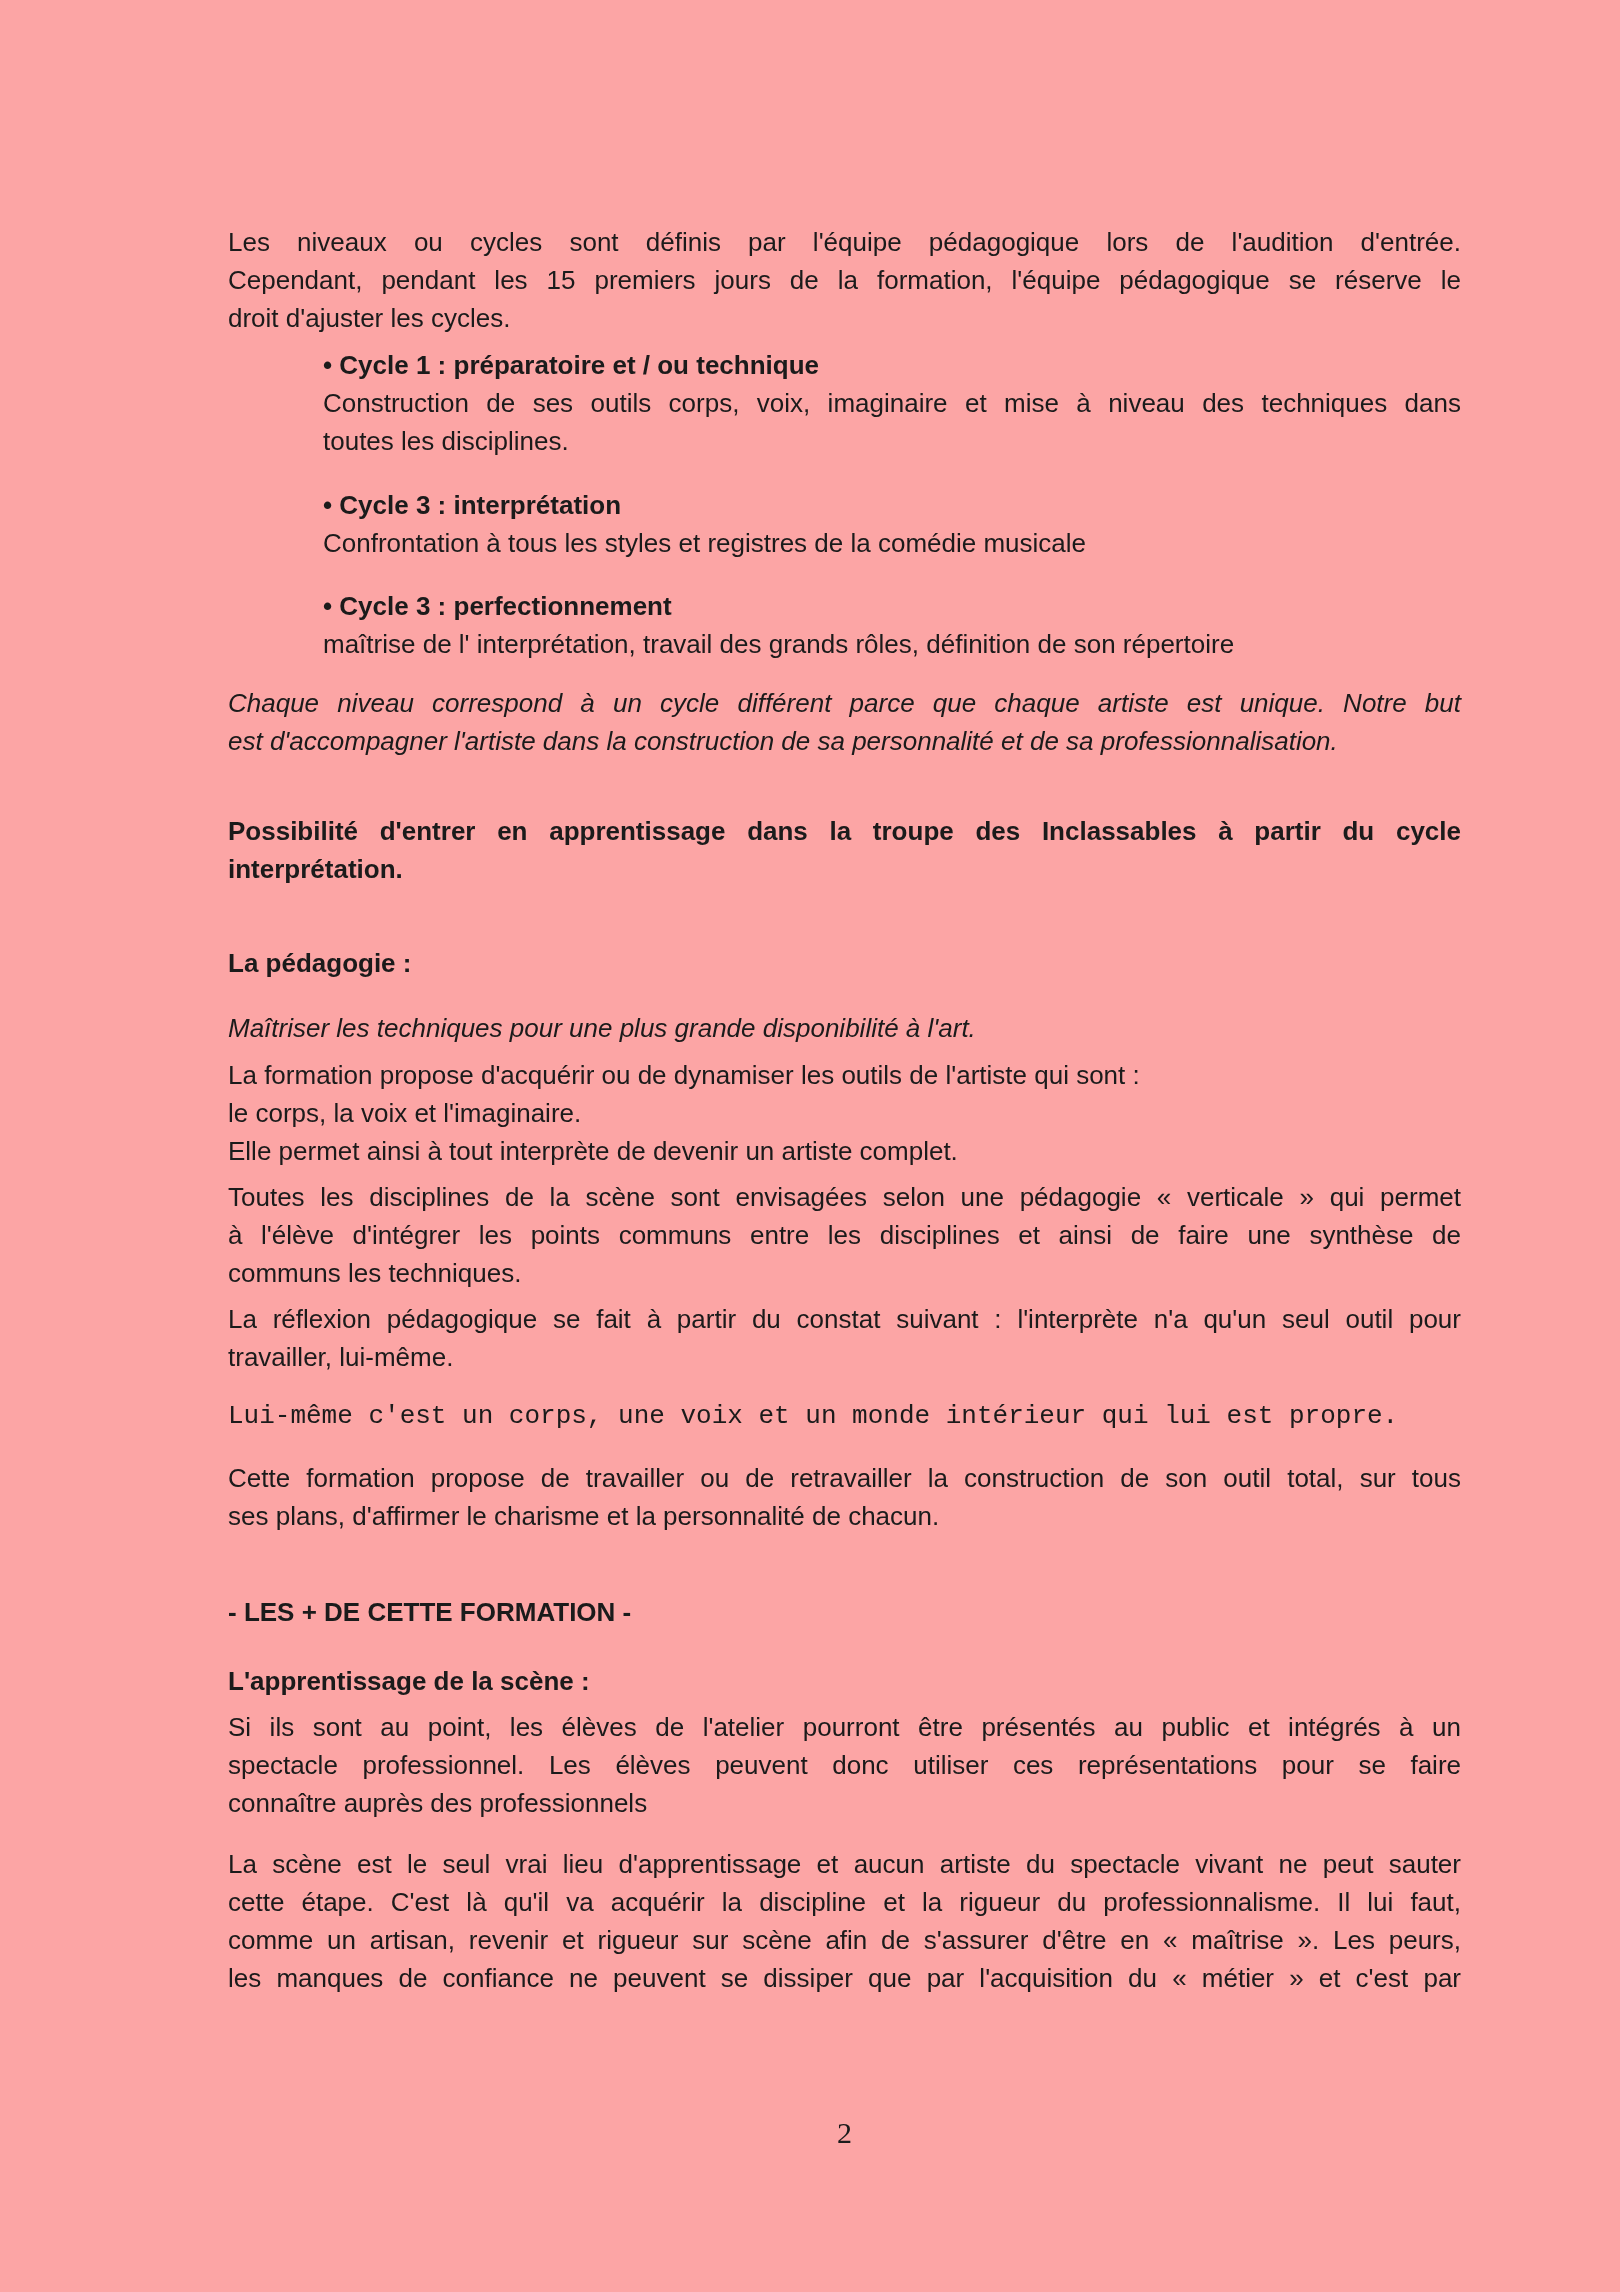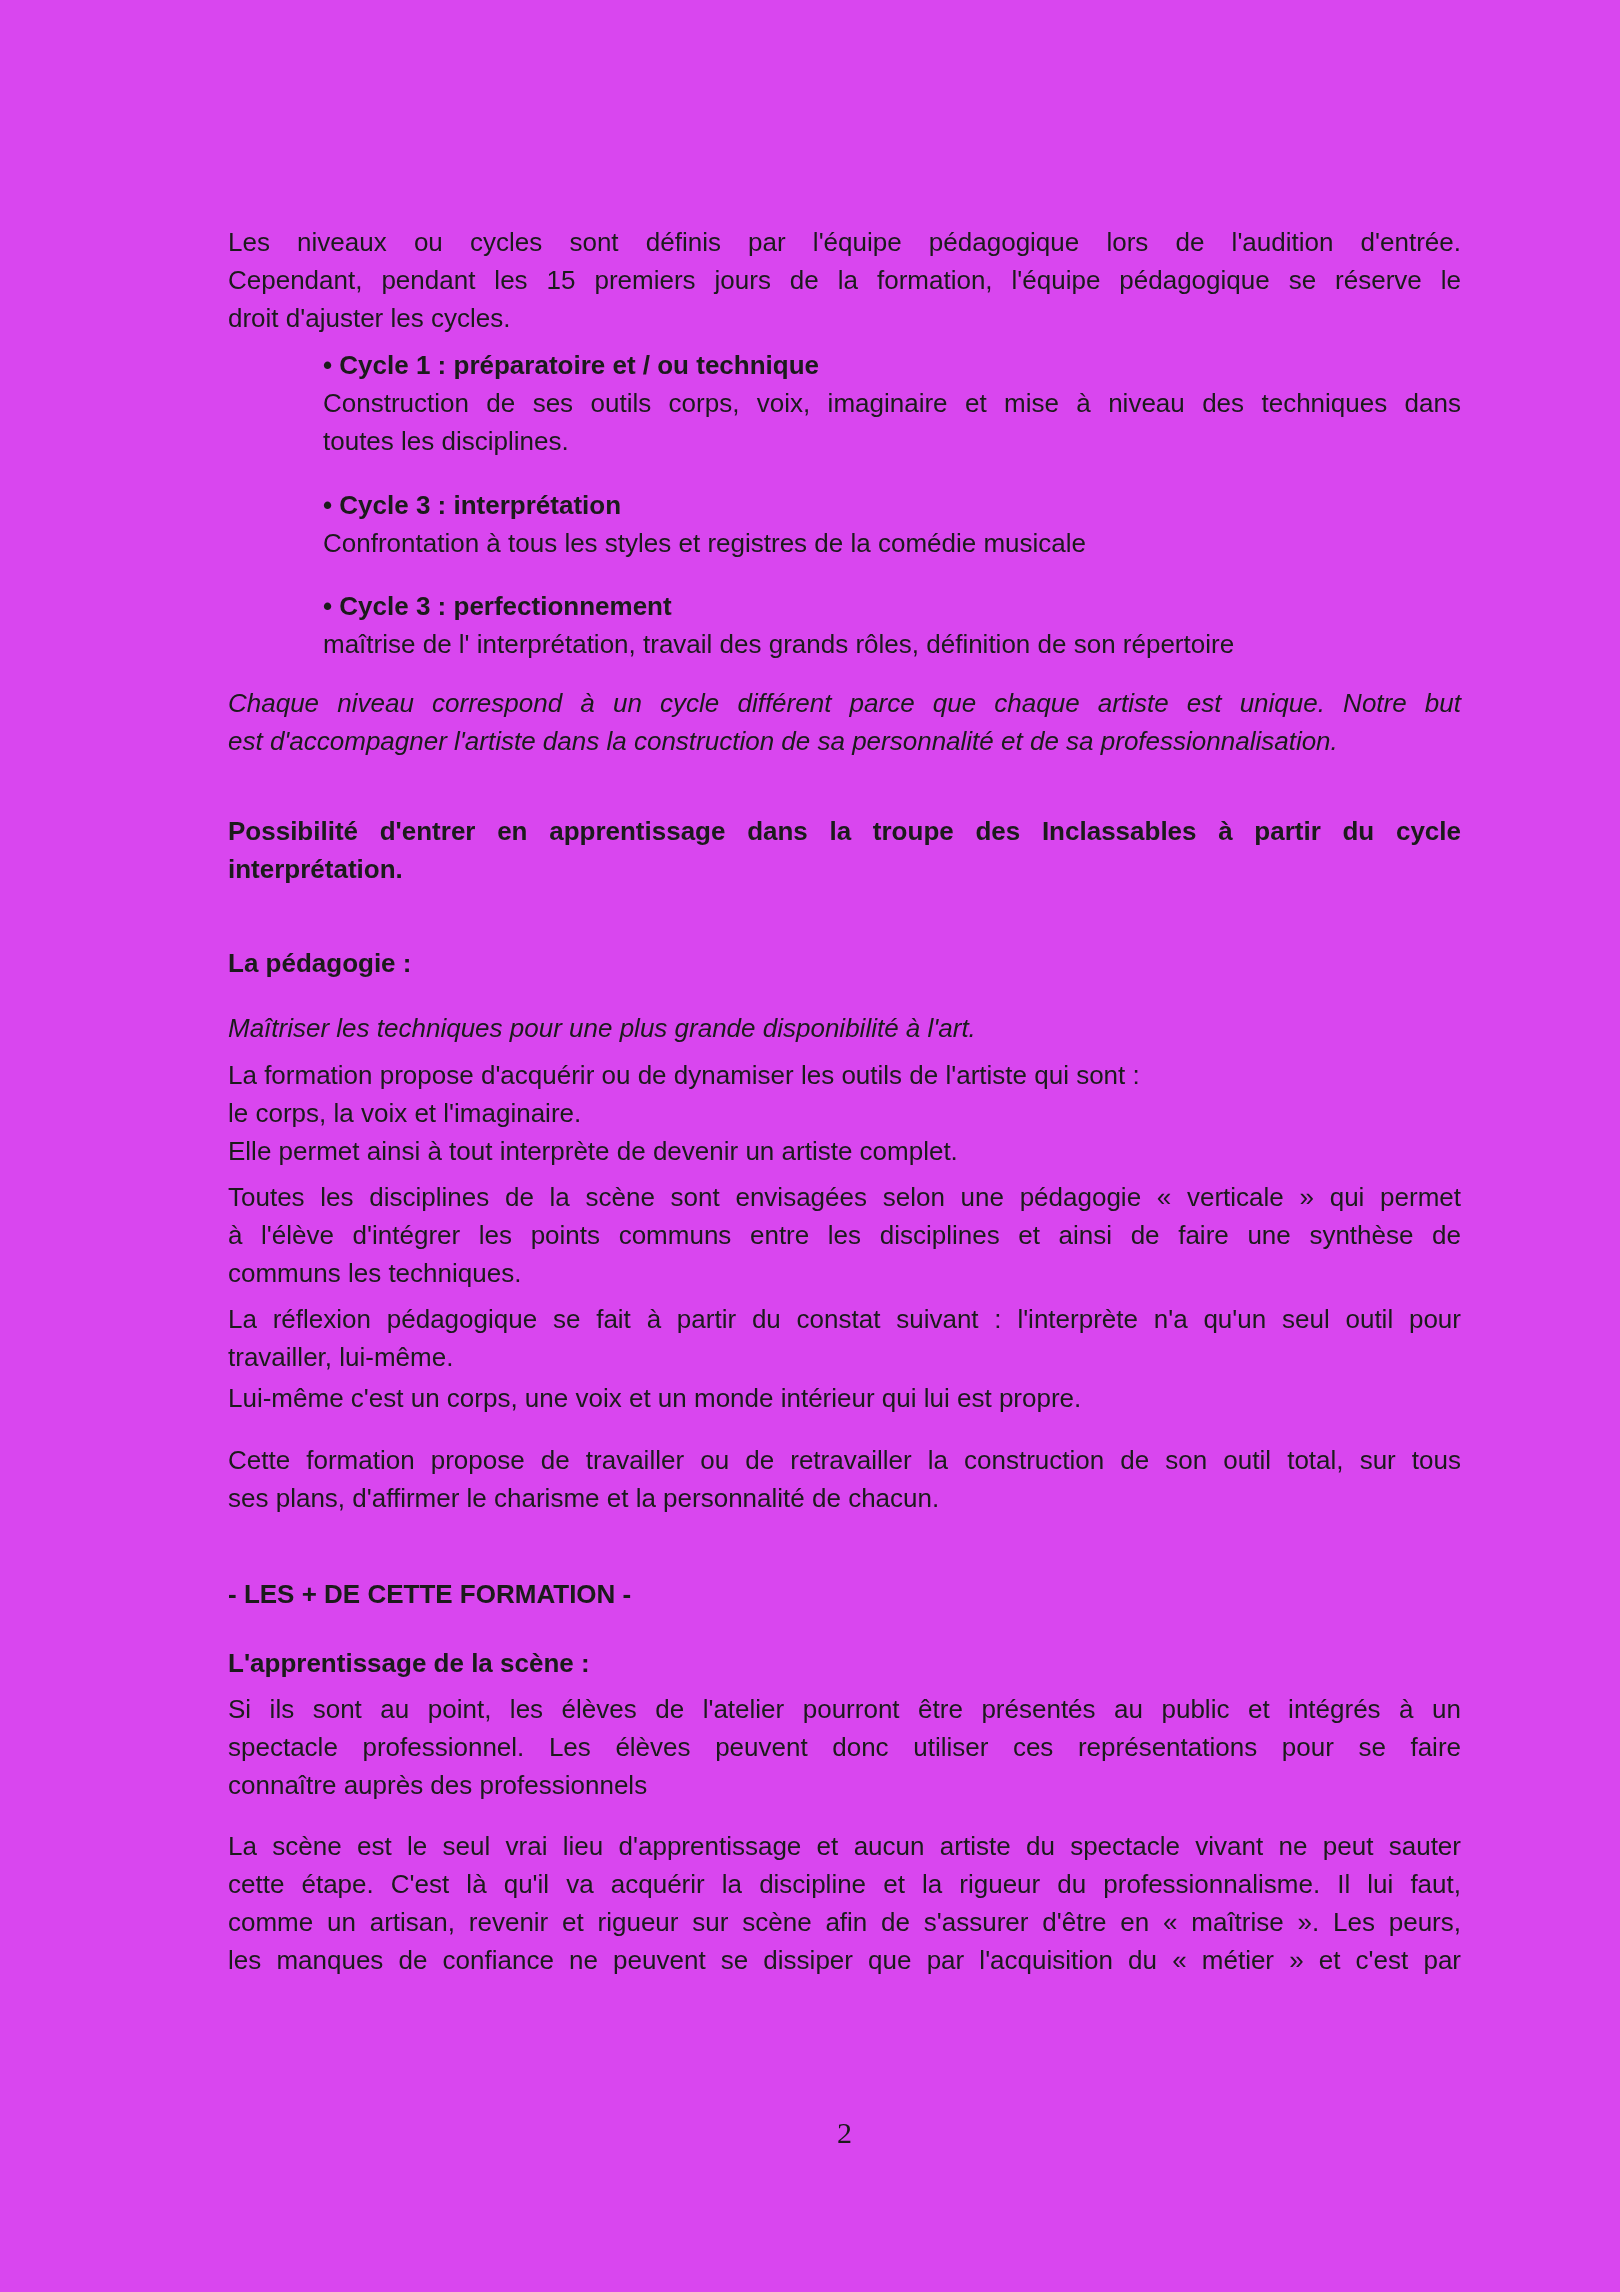--- a/index.html
+++ b/index.html
@@ -4,41 +4,41 @@
 <style>
   html, body {
     margin: 0;
     padding: 0;
     background: #ffffff;
   }
   .page {
     position: relative;
     width: 1620px;
     height: 2293px;
-    background: #d946ef;
+    background: #fca5a5;
     color: #1b1b1b;
     font-family: "Liberation Sans", sans-serif;
     font-size: 26px;
     line-height: 38px;
     overflow: hidden;
   }
   .content {
     position: absolute;
     left: 228px;
     top: 223px;
     width: 1233px;
   }
   .block { margin: 0; }
   .j { text-align: justify; text-align-last: justify; }
   .indent { padding-left: 95px; }
   .bold { font-weight: 700; }
   .italic { font-style: italic; }
   .prelines { white-space: pre-line; }
 
-  .mt18 { margin-top: 3px; }
+  .mt18 { margin-top: 21px; font-family: Liberation Mono, monospace; }
   .mt20 { margin-top: 8px; }
   .mt21 { margin-top: 20.6px; }
   .mt23 { margin-top: 22.5px; }
   .mt25 { margin-top: 24.5px; }
   .mt26 { margin-top: 25.5px; }
   .mt27 { margin-top: 9px; }
   .mt28 { margin-top: 27.4px; }
   .mt32 { margin-top: 31px; }
   .mt53 { margin-top: 52px; }
   .mt57 { margin-top: 56px; }

